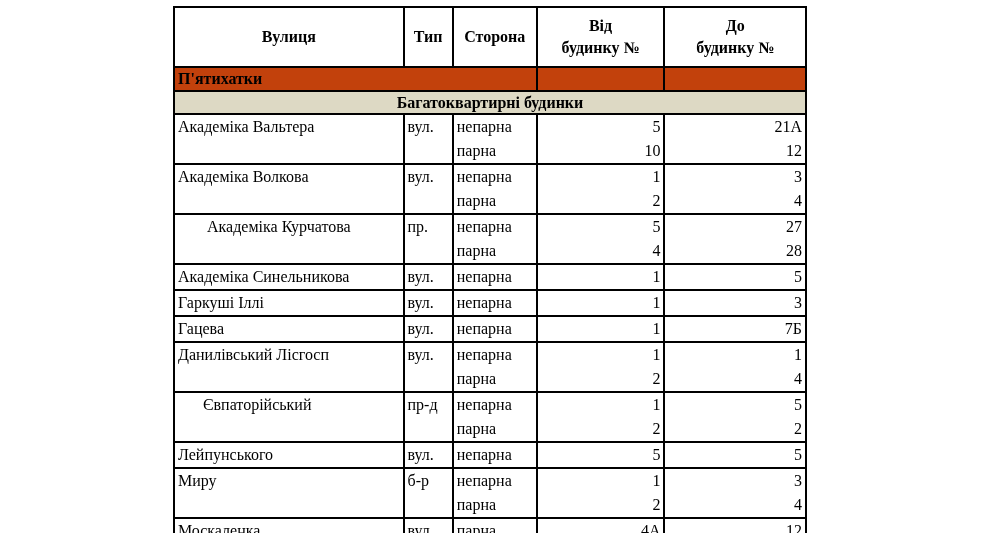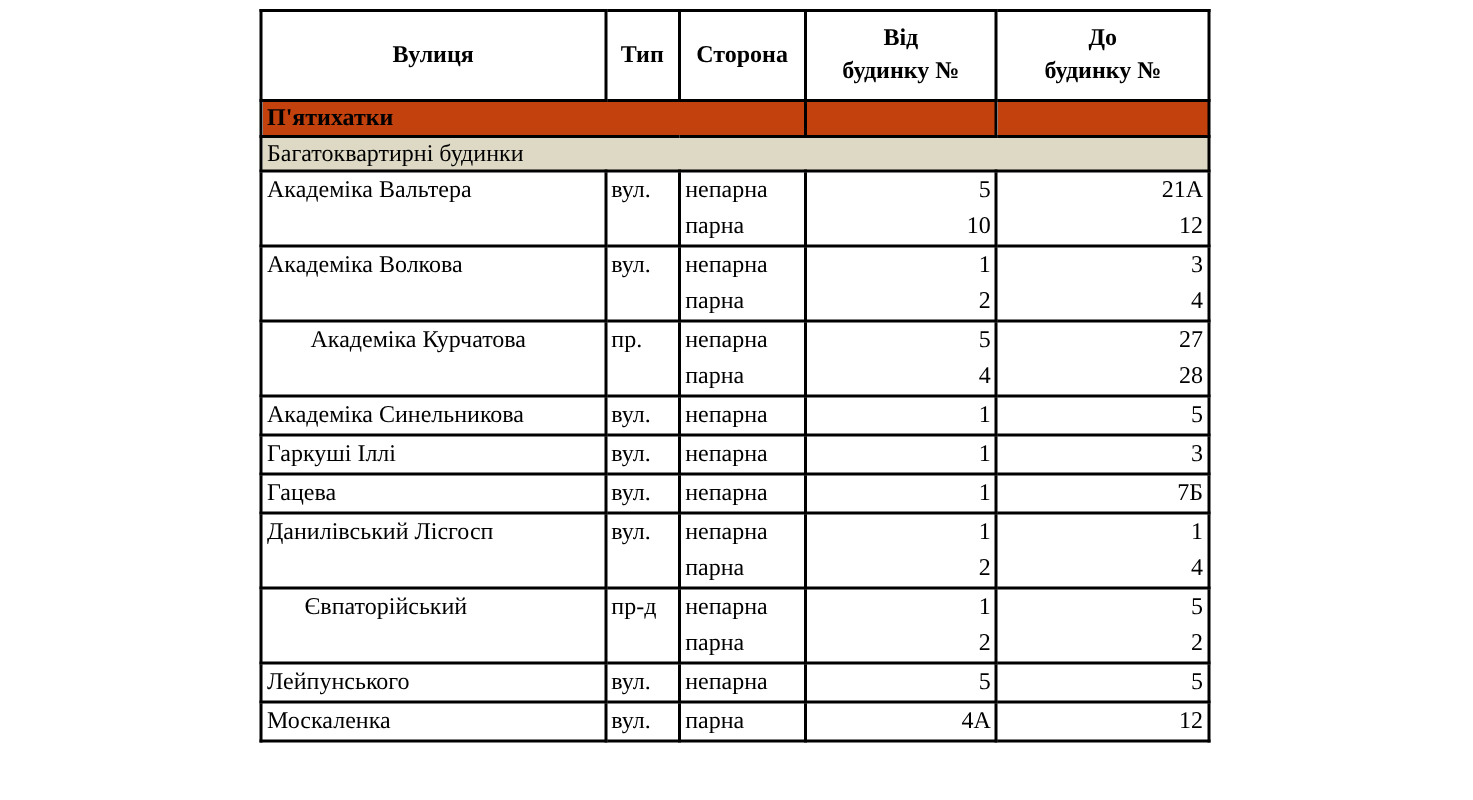--- a/index.html
+++ b/index.html
@@ -14,21 +14,21 @@
     border: 2px solid #000; padding: 0 3px; font-size: 16px;
     line-height: 23px; vertical-align: top; overflow: hidden; white-space: nowrap;
   }
   th { font-weight: bold; text-align: center; vertical-align: middle !important; height: 58px; line-height: 22px !important; }
   .col-street { width: 219px; }
   .col-type { width: 47px; }
   .col-side { width: 80px; }
   .col-from { width: 122px; }
   .col-to { width: 135px; }
   tr.district td { background: #c2410c; font-weight: bold; height: 22px; line-height: 22px; }
-  tr.category td { background: #ddd9c4; font-weight: normal; height: 21px; line-height: 21px; }
+  tr.category td { background: #ddd9c4; font-weight: bold; text-align: center; height: 21px; line-height: 21px; }
   td.num { text-align: right; }
   .line { display: block; height: 24px; line-height: 24px; }
   td.multi { padding-top: 0; padding-bottom: 0; margin-top: 44px; }
 </style>
 </head>
 <body>
 
 <table class="grid">
   <colgroup>
     <col class="col-street">
@@ -187,20 +187,36 @@
           <span class="line">непарна</span>
         </td>
         <td class="num multi">
           <span class="line">5</span>
         </td>
         <td class="num multi">
           <span class="line">5</span>
         </td>
       </tr>
       <tr>
+        <td style="line-height: 24px;">Миру</td>
+        <td style="line-height: 24px;">б-р</td>
+        <td class="multi">
+          <span class="line">непарна</span>
+          <span class="line">парна</span>
+        </td>
+        <td class="num multi">
+          <span class="line">1</span>
+          <span class="line">2</span>
+        </td>
+        <td class="num multi">
+          <span class="line">3</span>
+          <span class="line">4</span>
+        </td>
+      </tr>
+      <tr>
         <td style="line-height: 24px;">Москаленка</td>
         <td style="line-height: 24px;">вул.</td>
         <td class="multi">
           <span class="line">парна</span>
         </td>
         <td class="num multi">
           <span class="line">4А</span>
         </td>
         <td class="num multi">
           <span class="line">12</span>

